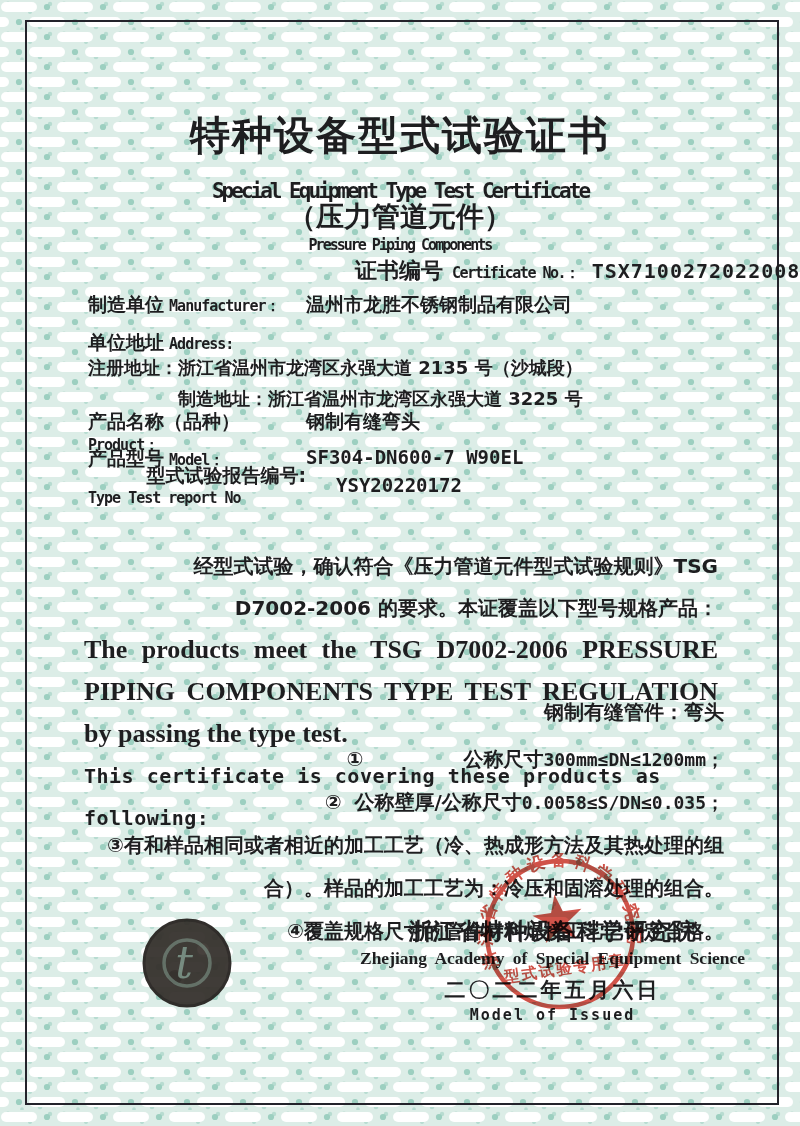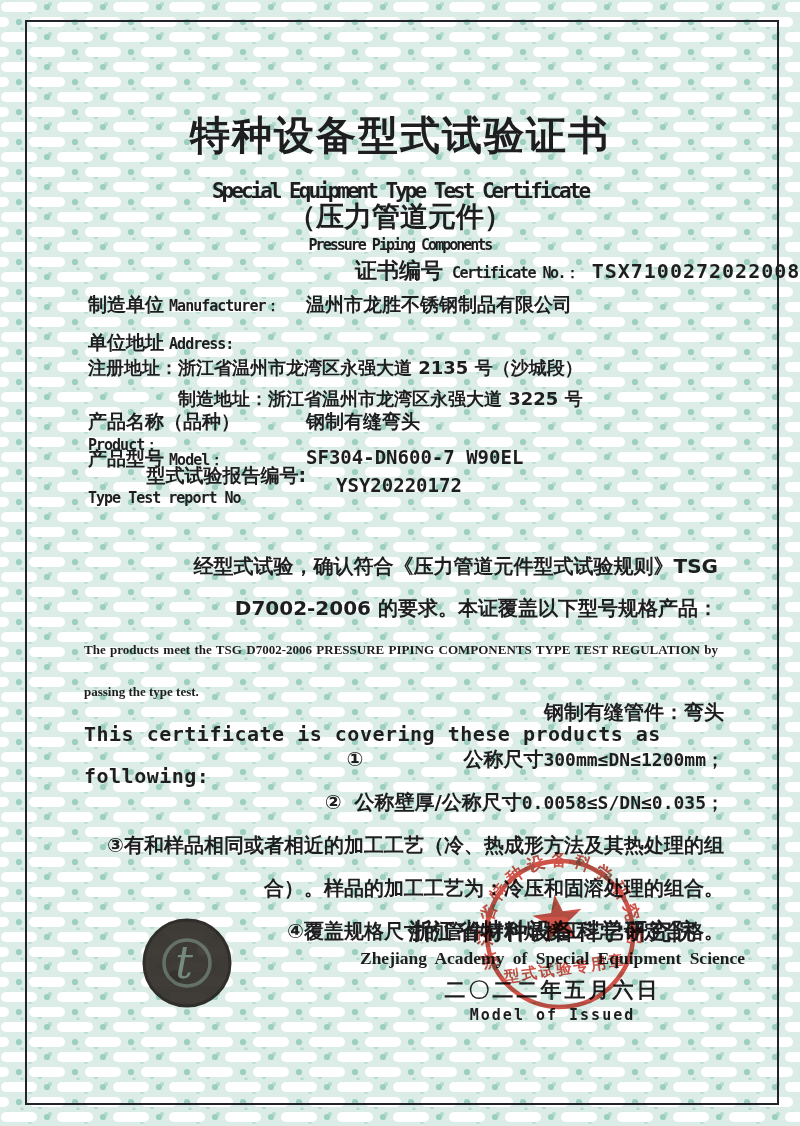--- a/index.html
+++ b/index.html
@@ -31,21 +31,21 @@
   .flabel .zh{font-size:19px;font-weight:bold;}
   .flabel .en{font-size:15px;font-weight:600;letter-spacing:-1px;}
   .fvalue{display:inline-block;vertical-align:top;font-size:19px;font-weight:600;}
   .fvalue.small{font-size:18px;}
   .fvalue .vline{margin-bottom:7px;}
   .padtop14{padding-top:14px;}
   .lbl2{display:block;line-height:23px;}
 
   .statement{left:84px;top:545px;width:634px;line-height:42px;}
   .st-cn{font-size:20px;font-weight:600;text-indent:2em;}
-  .st-en-b{font-size:13px;font-weight:bold;text-align:justify;}
+  .st-en-b{font-size:26px;font-weight:bold;text-align:justify;}
   .st-en-m{font-size:20px;font-weight:600;letter-spacing:0.5px;}
 
   .products{left:88px;top:699px;width:636px;}
   .p-head{font-size:20px;font-weight:bold;margin-bottom:12px;}
   .p-item{font-size:20px;font-weight:600;line-height:43px;
           padding-left:30px;text-indent:-30px;}
   .p-item .num{display:inline-block;width:30px;text-indent:0;}
   .p-item .name{display:inline-block;min-width:180px;text-indent:0;}
   .p-item .spec{font-family:"DejaVu Sans Mono","Liberation Mono",monospace;
                 font-size:18px;font-weight:600;}

